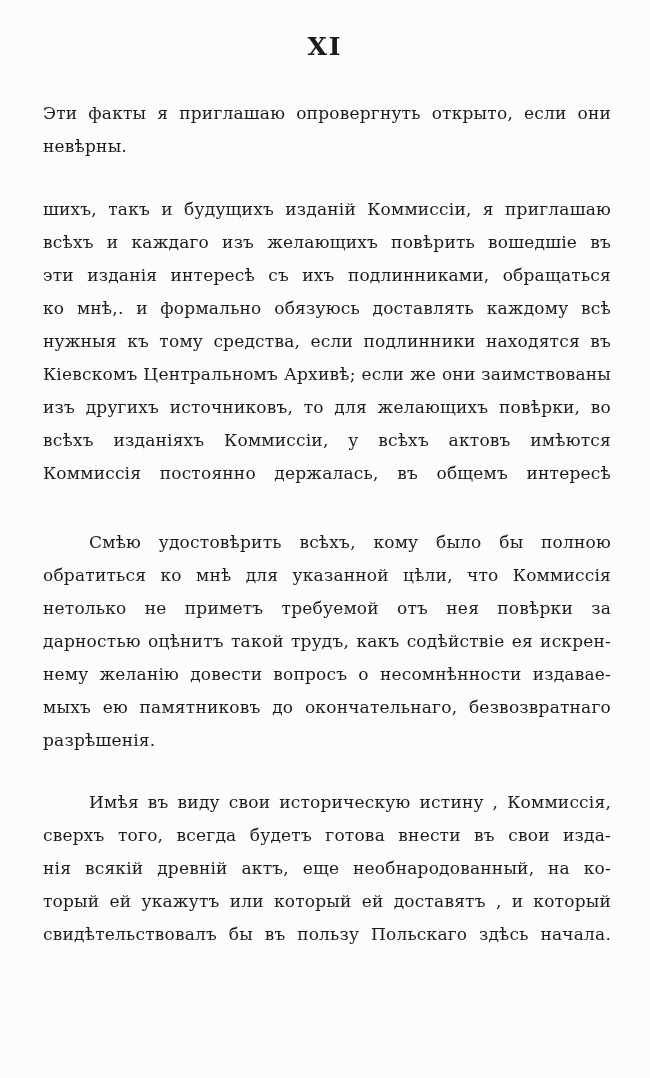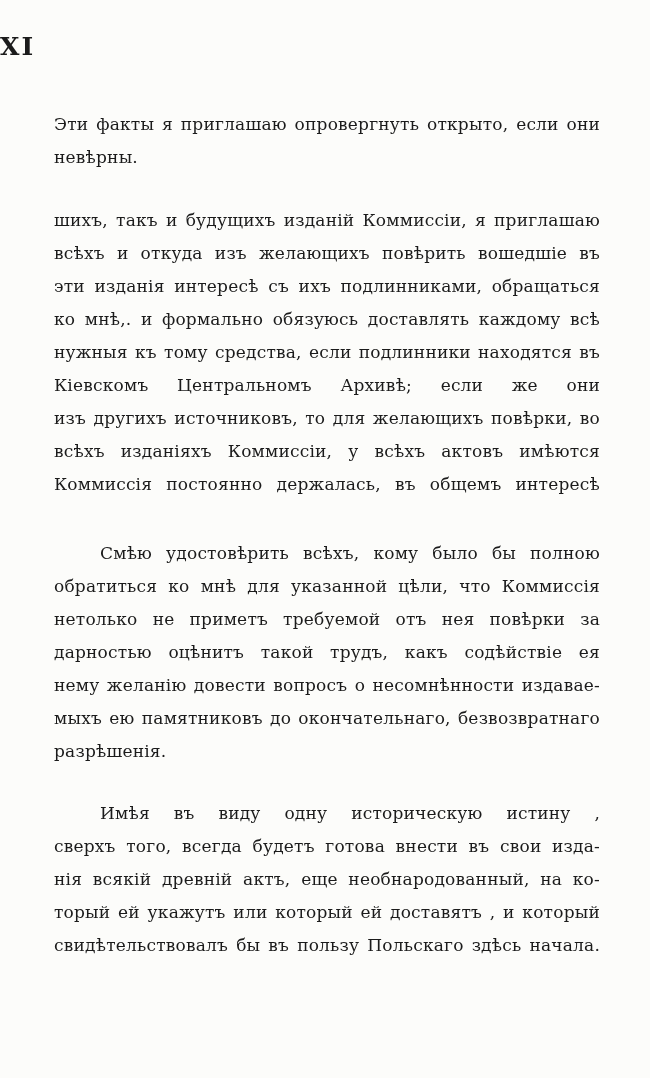--- a/index.html
+++ b/index.html
@@ -12,29 +12,30 @@
     position: relative;
     width: 650px; height: 1078px;
     background: #fcfcfa;
     color: #1b1b1b;
     overflow: hidden;
     box-sizing: border-box;
   }
   .pageno {
     padding-top: 32px;
     height: 36px;
+    text-align: center;
     font-size: 25px;
     font-weight: bold;
     letter-spacing: 2px;
   }
   .content {
     margin: 28px 38px 0 42px;
     overflow: hidden;
   }
-  .para { margin: 12px; padding: 0; }
+  .para { margin: 1px; padding: 0; }
   .para.p1 { margin-top: 30px; }
   .para.p2 { margin-top: 36px; }
   .para.p3 { margin-top: 29px; }
   .line {
     height: 33px;
     line-height: 33px;
     font-size: 17px;
     letter-spacing: 0.2px;
     overflow: hidden;
   }
@@ -56,42 +57,42 @@
 
   <div class="content">
 
     <div class="para p0">
       <div class="line j">Эти факты я приглашаю опровергнуть открыто, если они</div>
       <div class="line last">невѣрны.</div>
     </div>
 
     <div class="para p1">
       <div class="line j">шихъ, такъ и будущихъ изданій Коммиссіи, я приглашаю</div>
-      <div class="line j">всѣхъ и откуда изъ желающихъ повѣрить вошедшіе въ</div>
+      <div class="line j">всѣхъ и каждаго изъ желающихъ повѣрить вошедшіе въ</div>
       <div class="line j">эти изданія интересѣ съ ихъ подлинниками, обращаться</div>
       <div class="line j">ко мнѣ,. и формально обязуюсь доставлять каждому всѣ</div>
       <div class="line j">нужныя къ тому средства, если подлинники находятся въ</div>
       <div class="line j">Кіевскомъ Центральномъ Архивѣ; если же они заимствованы</div>
       <div class="line j">изъ другихъ источниковъ, то для желающихъ повѣрки, во</div>
       <div class="line j">всѣхъ изданіяхъ Коммиссіи, у всѣхъ актовъ имѣются</div>
       <div class="line j">Коммиссія постоянно держалась, въ общемъ интересѣ науки.</div>
     </div>
 
     <div class="para p2">
       <div class="line j indent">Смѣю удостовѣрить всѣхъ, кому было бы полною</div>
       <div class="line j">обратиться ко мнѣ для указанной цѣли, что Коммиссія</div>
       <div class="line j">нетолько не приметъ требуемой отъ нея повѣрки за</div>
       <div class="line j">дарностью оцѣнитъ такой трудъ, какъ содѣйствіе ея искрен-</div>
       <div class="line j">нему желанію довести вопросъ о несомнѣнности издавае-</div>
       <div class="line j">мыхъ ею памятниковъ до окончательнаго, безвозвратнаго</div>
       <div class="line last">разрѣшенія.</div>
     </div>
 
     <div class="para p3">
-      <div class="line j indent">Имѣя въ виду одну историческую истину , Коммиссіи,</div>
+      <div class="line j indent">Имѣя въ виду свои историческую истину , Коммиссія,</div>
       <div class="line j">сверхъ того, всегда будетъ готова внести въ свои изда-</div>
       <div class="line j">нія всякій древній актъ, еще необнародованный, на ко-</div>
       <div class="line j">торый ей укажутъ или который ей доставятъ , и который</div>
       <div class="line j">свидѣтельствовалъ бы въ пользу Польскаго здѣсь начала.</div>
     </div>
 
   </div>
 </div>
 
 </body></html>

